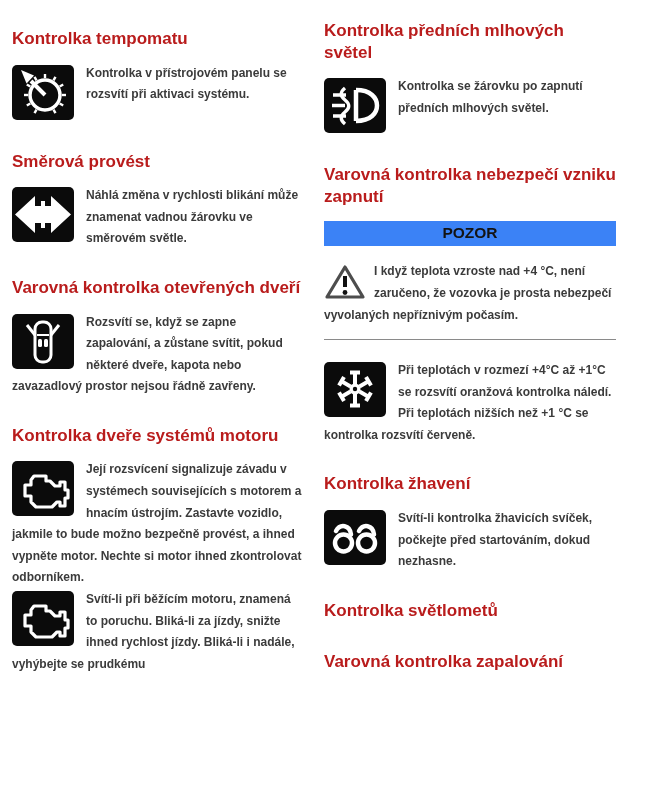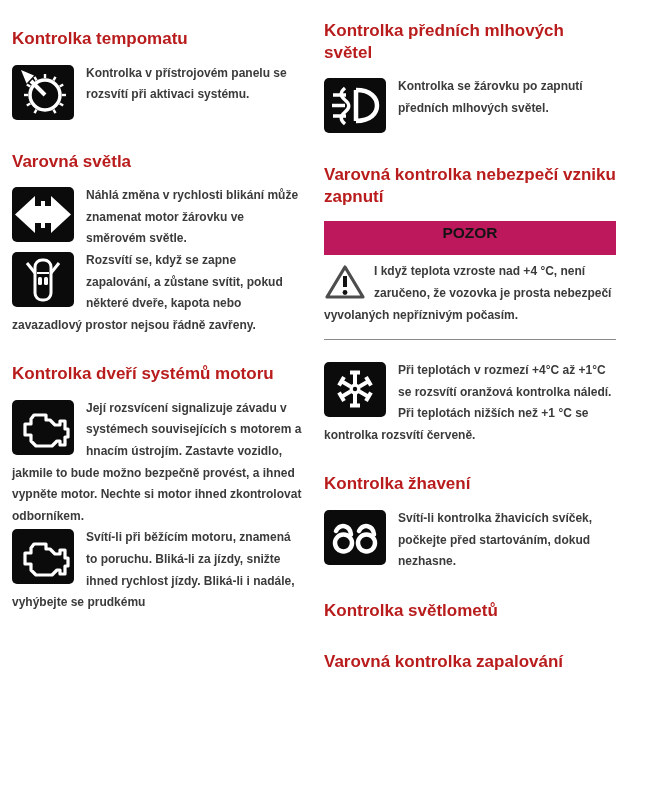--- a/index.html
+++ b/index.html
@@ -27,23 +27,23 @@
   }
   .tile svg{display:block;}
   .txt{
     margin:0;font-size:12px;color:#3b3b3b;line-height:21.6px;font-weight:bold;
   }
   .caution{
     margin-top:14px;border-bottom:1px solid #8a8a8a;
     padding-bottom:13px;margin-bottom:2px;
   }
   .caution-bar{
-    background:#be185d;color:#131313;text-align:center;
-    font-weight:bold;font-size:15.5px;height:34px;line-height:24px;
-    margin-bottom:6px;
+    background:#3b82f6;color:#131313;text-align:center;
+    font-weight:bold;font-size:15.5px;height:25px;line-height:24px;
+    margin-bottom:15px;
   }
   .tri{float:left;width:42px;height:38px;margin:2px 8px 2px 0;}
   .after-caution{margin-top:20px;}
 </style>
 </head>
 <body>
 
 <div class="col col-left">
 
   <h2 class="h first">Kontrolka tempomatu</h2>
@@ -66,49 +66,50 @@
             <line x1="24.5" y1="44.7" x2="22.5" y2="48.2"></line>
           </g>
           <line x1="33" y1="30" x2="19" y2="16" stroke-width="4"></line>
         </g>
         <polygon points="9,5 22,10.5 14.5,18.5" fill="#fff"></polygon>
       </svg>
     </span>
     <p class="txt">Kontrolka v přístrojovém panelu se rozsvítí při aktivaci systému.</p>
   </div>
 
-  <h2 class="h">Varovná světla</h2>
+  <h2 class="h">Směrová provést</h2>
   <div class="item">
     <span class="tile">
       <svg viewBox="0 0 62 55" width="62" height="55">
         <polygon points="3,27.5 23,9 23,19 29,19 29,36 23,36 23,46" fill="#fff"></polygon>
         <polygon points="59,27.5 39,9 39,19 33,19 33,36 39,36 39,46" fill="#fff"></polygon>
         <rect x="29" y="14" width="4" height="27" fill="#fff"></rect>
       </svg>
     </span>
-    <p class="txt">Náhlá změna v rychlosti blikání může znamenat motor žárovku ve směrovém světle.</p>
+    <p class="txt">Náhlá změna v rychlosti blikání může znamenat vadnou žárovku ve směrovém světle.</p>
   </div>
 
+  <h2 class="h">Varovná kontrolka otevřených dveří</h2>
   <div class="item">
     <span class="tile">
       <svg viewBox="0 0 62 55" width="62" height="55">
         <g stroke="#fff" fill="none">
           <rect x="23" y="8" width="16" height="40" rx="7" stroke-width="3"></rect>
           <path d="M23,21 L15,11" stroke-width="3"></path>
           <path d="M39,21 L47,11" stroke-width="3"></path>
           <path d="M25,21 H37" stroke-width="2"></path>
         </g>
         <rect x="26" y="25" width="4" height="8" rx="1.5" fill="#fff"></rect>
         <rect x="32" y="25" width="4" height="8" rx="1.5" fill="#fff"></rect>
       </svg>
     </span>
     <p class="txt">Rozsvítí se, když se zapne zapalování, a zůstane svítit, pokud některé dveře, kapota nebo zavazadlový prostor nejsou řádně zavřeny.</p>
   </div>
 
-  <h2 class="h">Kontrolka dveří systémů motoru</h2>
+  <h2 class="h">Kontrolka dveře systémů motoru</h2>
   <div class="item">
     <span class="tile">
       <svg viewBox="0 0 62 55" width="62" height="55">
         <path d="M22,15 h12 v5 h4 l5,5 h5 v-4 h5 v8 h3 v8 h-3 v8 h-5 v-4 h-3 l-5,5 H24 l-5,-5 v-6 h-6 v-11 h6 v-5 l3,-4 z" fill="none" stroke="#fff" stroke-width="3.2" stroke-linejoin="round"></path>
       </svg>
     </span>
     <p class="txt">Její rozsvícení signalizuje závadu v systémech souvisejících s motorem a hnacím ústrojím. Zastavte vozidlo, jakmile to bude možno bezpečně provést, a ihned vypněte motor. Nechte si motor ihned zkontrolovat odborníkem.</p>
   </div>
 
   <div class="item">

